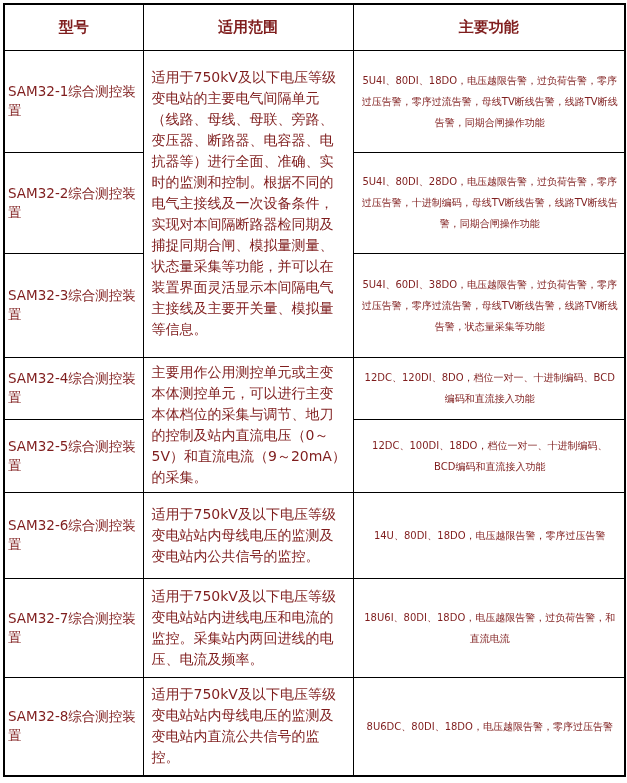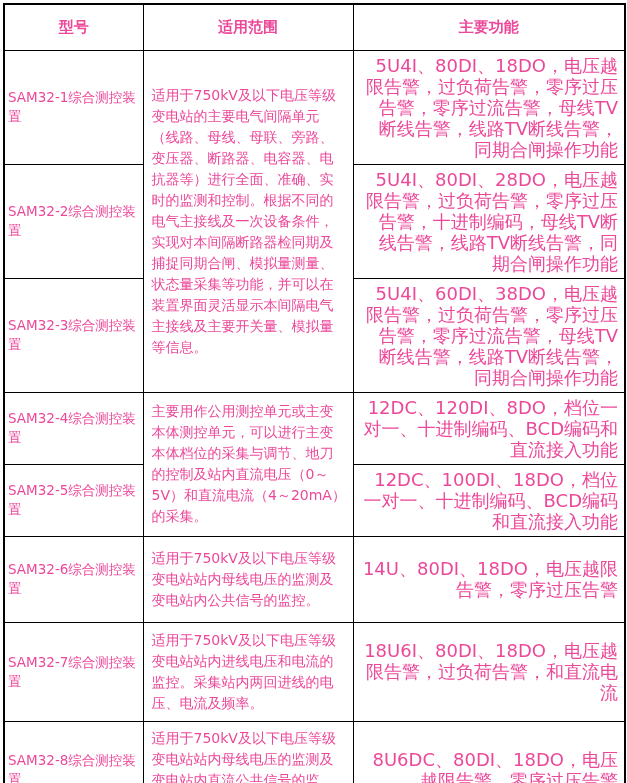--- a/index.html
+++ b/index.html
@@ -17,21 +17,21 @@
   }
   table.spec {
     border-collapse: collapse;
     table-layout: fixed;
     width: 621px;
     background: #ffffff;
   }
   table.spec th,
   table.spec td {
     border: 1px solid #000000;
-    color: #ec4899;
+    color: #7f1d1d;
     vertical-align: middle;
     box-sizing: border-box;
     overflow: hidden;
   }
   table.spec {
     border: 2px solid #000000;
   }
   table.spec th {
     font-size: 15px;
     font-weight: bold;
@@ -45,22 +45,22 @@
     line-height: 19px;
     padding: 2px 3px;
   }
   td.scope-cell {
     text-align: left;
     font-size: 14px;
     line-height: 21px;
     padding: 4px 6px 4px 8px;
   }
   td.functions-cell {
-    text-align: right;
-    font-size: 18px;
+    text-align: center;
+    font-size: 10px;
     line-height: 21px;
     padding: 4px 6px 4px 8px;
   }
   tr.r1 { height: 102px; }
   tr.r2 { height: 101px; }
   tr.r3 { height: 104px; }
   tr.r4 { height: 61px; }
   tr.r5 { height: 71px; }
   tr.r6 { height: 86px; }
   tr.r7 { height: 99px; }
@@ -88,25 +88,25 @@
         <td class="model-cell">SAM32-1综合测控装置</td>
         <td class="scope-cell" rowspan="3">适用于750kV及以下电压等级变电站的主要电气间隔单元（线路、母线、母联、旁路、变压器、断路器、电容器、电抗器等）进行全面、准确、实时的监测和控制。根据不同的电气主接线及一次设备条件，实现对本间隔断路器检同期及捕捉同期合闸、模拟量测量、状态量采集等功能，并可以在装置界面灵活显示本间隔电气主接线及主要开关量、模拟量等信息。</td>
         <td class="functions-cell">5U4I、80DI、18DO，电压越限告警，过负荷告警，零序过压告警，零序过流告警，母线TV断线告警，线路TV断线告警，同期合闸操作功能</td>
       </tr>
       <tr class="r2">
         <td class="model-cell">SAM32-2综合测控装置</td>
         <td class="functions-cell">5U4I、80DI、28DO，电压越限告警，过负荷告警，零序过压告警，十进制编码，母线TV断线告警，线路TV断线告警，同期合闸操作功能</td>
       </tr>
       <tr class="r3">
         <td class="model-cell">SAM32-3综合测控装置</td>
-        <td class="functions-cell">5U4I、60DI、38DO，电压越限告警，过负荷告警，零序过压告警，零序过流告警，母线TV断线告警，线路TV断线告警，同期合闸操作功能</td>
+        <td class="functions-cell">5U4I、60DI、38DO，电压越限告警，过负荷告警，零序过压告警，零序过流告警，母线TV断线告警，线路TV断线告警，状态量采集等功能</td>
       </tr>
       <tr class="r4">
         <td class="model-cell">SAM32-4综合测控装置</td>
-        <td class="scope-cell" rowspan="2">主要用作公用测控单元或主变本体测控单元，可以进行主变本体档位的采集与调节、地刀的控制及站内直流电压（0～5V）和直流电流（4～20mA）的采集。</td>
+        <td class="scope-cell" rowspan="2">主要用作公用测控单元或主变本体测控单元，可以进行主变本体档位的采集与调节、地刀的控制及站内直流电压（0～5V）和直流电流（9～20mA）的采集。</td>
         <td class="functions-cell">12DC、120DI、8DO，档位一对一、十进制编码、BCD编码和直流接入功能</td>
       </tr>
       <tr class="r5">
         <td class="model-cell">SAM32-5综合测控装置</td>
         <td class="functions-cell">12DC、100DI、18DO，档位一对一、十进制编码、BCD编码和直流接入功能</td>
       </tr>
       <tr class="r6">
         <td class="model-cell">SAM32-6综合测控装置</td>
         <td class="scope-cell">适用于750kV及以下电压等级变电站站内母线电压的监测及变电站内公共信号的监控。</td>
         <td class="functions-cell">14U、80DI、18DO，电压越限告警，零序过压告警</td>

